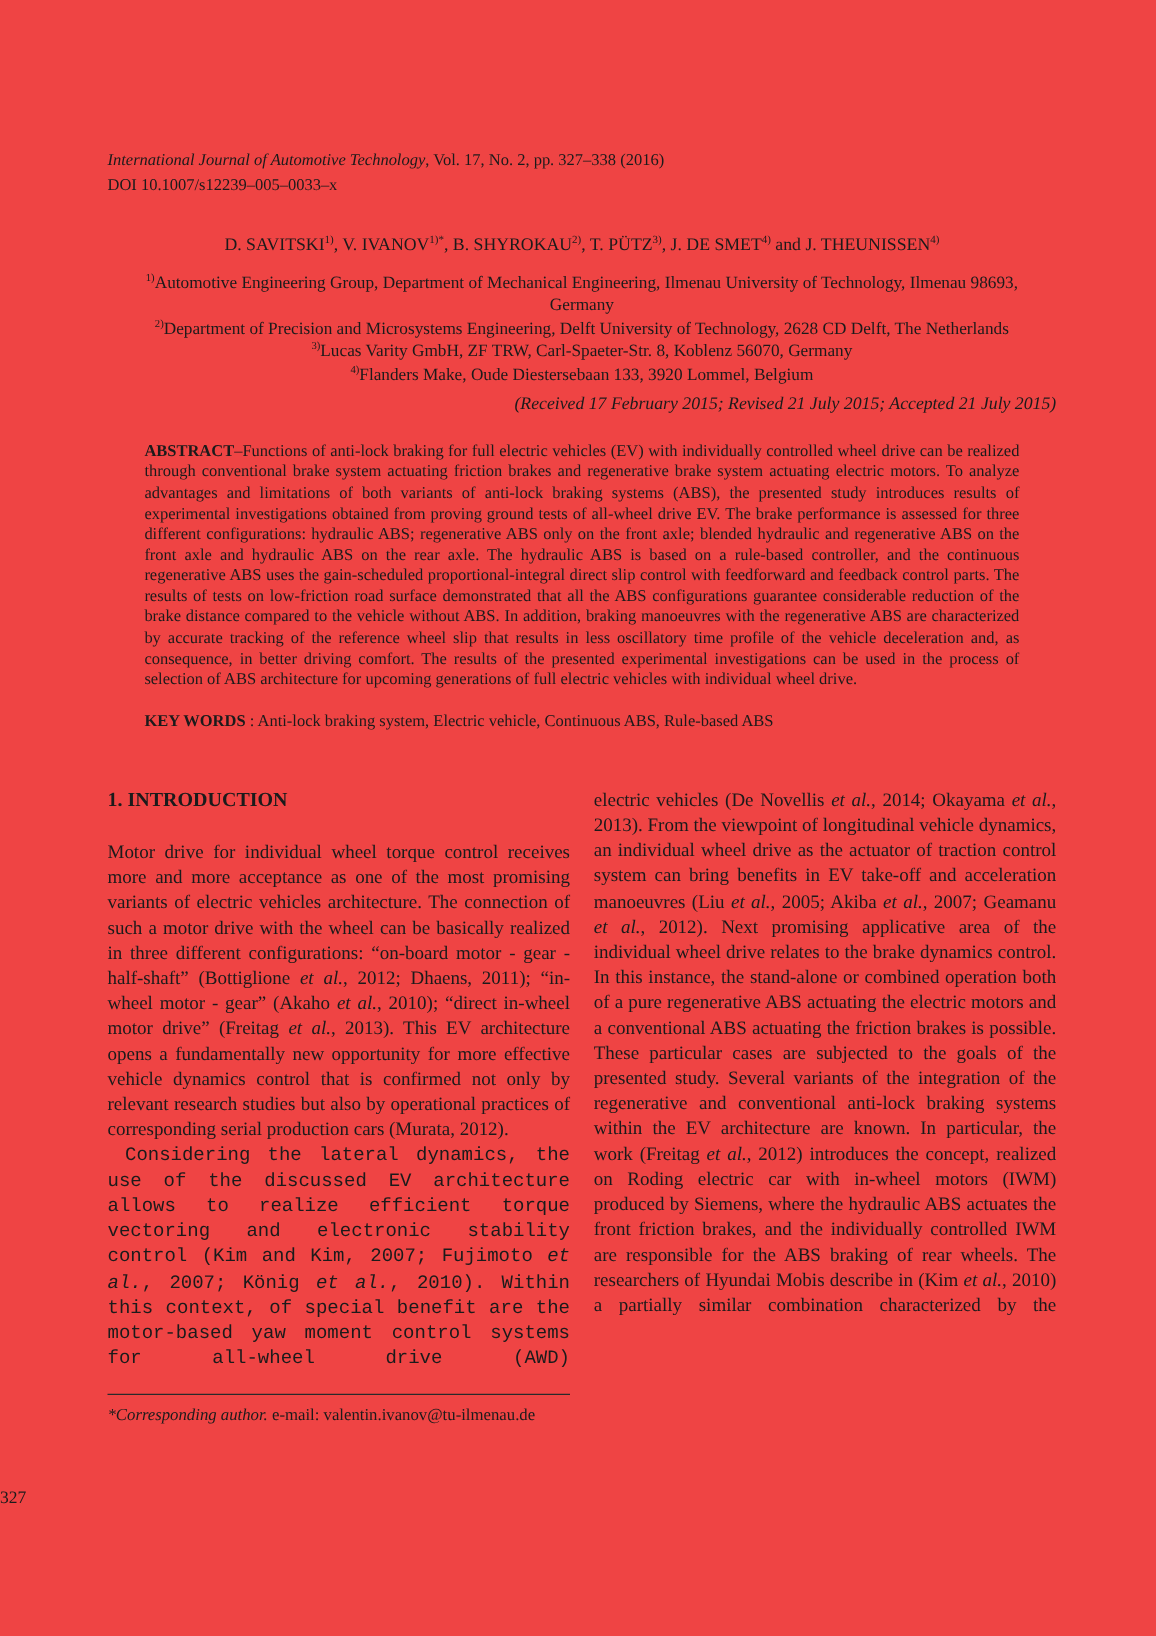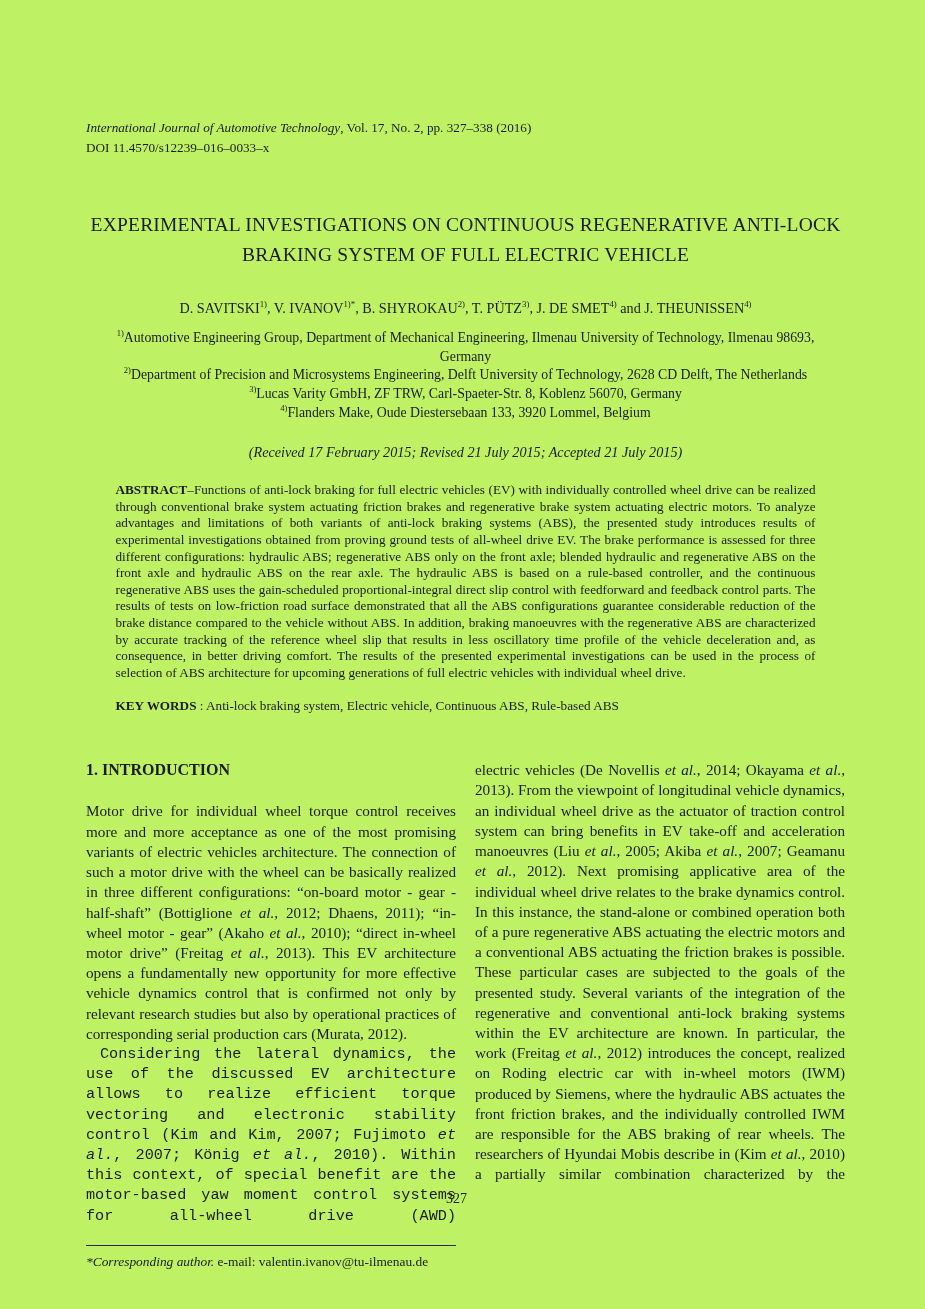--- a/index.html
+++ b/index.html
@@ -1,57 +1,56 @@
 <!DOCTYPE html>
 <html><head>
 <meta charset="utf-8">
 <style>
   html,body{margin:0;padding:0;background:#e8e8e8;}
   .page{
-    width:925px;height:1309px;margin:0 auto;background:#bef264;
+    width:925px;height:1309px;margin:0 auto;background:#ef4444;
     font-family:"Liberation Serif", serif;color:#1b1b1b;
     position:relative;box-sizing:border-box;
     padding:118px 80px 0 86px;overflow:hidden;
   }
   .header{display:flex;justify-content:space-between;font-size:13.2px;line-height:1.5;}
   .header .left i{font-style:italic;}
   .header .right{text-align:right;}
   .title{margin-top:52px;text-align:center;font-size:19.5px;line-height:1.55;letter-spacing:.2px;}
   .authors{margin-top:30px;text-align:center;font-size:14.2px;white-space:nowrap;}
   sup{font-size:.62em;line-height:0;}
   .affiliations{margin-top:12px;text-align:center;font-size:13.8px;line-height:1.35;}
   .affiliations .aff-wrap{max-width:724px;margin:0 auto;}
-  .dates{margin-top:22px;text-align:center;font-style:italic;font-size:14.2px;}
+  .dates{margin-top:5px;text-align:right;font-style:italic;font-size:14.2px;}
   .abstract{margin:21px auto 0;width:700px;font-size:13.2px;line-height:16.6px;text-align:justify;}
   .abstract b{font-weight:bold;}
   .keywords{margin:17px auto 0;width:700px;font-size:13.2px;}
   .keywords b{font-weight:bold;font-family:Liberation Serif, serif;}
   .columns{display:flex;gap:19px;margin-top:46px;}
   .col{width:374px;font-size:15.2px;line-height:20.2px;text-align:justify;}
   .col p{margin:0;}
   .col p.indent{text-indent:14px;font-family:Liberation Mono, monospace;}
   .col p.cont{text-align-last:justify;}
   .heading{font-size:16px;margin:0 0 21px 0;font-weight:bold;}
   .footnote{margin-top:19px;border-top:1.2px solid #2a2a2a;padding-top:6px;font-size:13.4px;text-align:left;}
   .footnote i{font-style:italic;}
-  .pagenum{position:absolute;top:1191px;left:0;right:12px;text-align:center;font-size:14px;}
+  .pagenum{position:absolute;top:1191px;left:0;right:12px;text-align:left;font-size:14px;}
 </style>
 </head>
 <body>
 
 <div class="page">
 
   <div class="header">
     <div class="left">
       <div><i>International Journal of Automotive Technology</i><span>, Vol. 17, No. 2, pp. 327–338 (2016)</span></div>
-      <div>DOI 11.4570/s12239–016–0033–x</div>
+      <div>DOI 10.1007/s12239–005–0033–x</div>
     </div>
   </div>
 
-  <div class="title">EXPERIMENTAL INVESTIGATIONS ON CONTINUOUS REGENERATIVE ANTI-LOCK BRAKING SYSTEM OF FULL ELECTRIC VEHICLE</div>
 
   <div class="authors"><span><span>D. SAVITSKI</span><sup>1)</sup></span><span>, </span><span><span>V. IVANOV</span><sup>1)*</sup></span><span>, </span><span><span>B. SHYROKAU</span><sup>2)</sup></span><span>, </span><span><span>T. PÜTZ</span><sup>3)</sup></span><span>, </span><span><span>J. DE SMET</span><sup>4)</sup></span><span> and </span><span><span>J. THEUNISSEN</span><sup>4)</sup></span></div>
 
   <div class="affiliations">
     <div class="aff-wrap">
       <div><sup>1)</sup><span>Automotive Engineering Group, Department of Mechanical Engineering, Ilmenau University of Technology, Ilmenau 98693, Germany</span></div>
       <div><sup>2)</sup><span>Department of Precision and Microsystems Engineering, Delft University of Technology, 2628 CD Delft, The Netherlands</span></div>
       <div><sup>3)</sup><span>Lucas Varity GmbH, ZF TRW, Carl-Spaeter-Str. 8, Koblenz 56070, Germany</span></div>
       <div><sup>4)</sup><span>Flanders Make, Oude Diestersebaan 133, 3920 Lommel, Belgium</span></div>
     </div>

